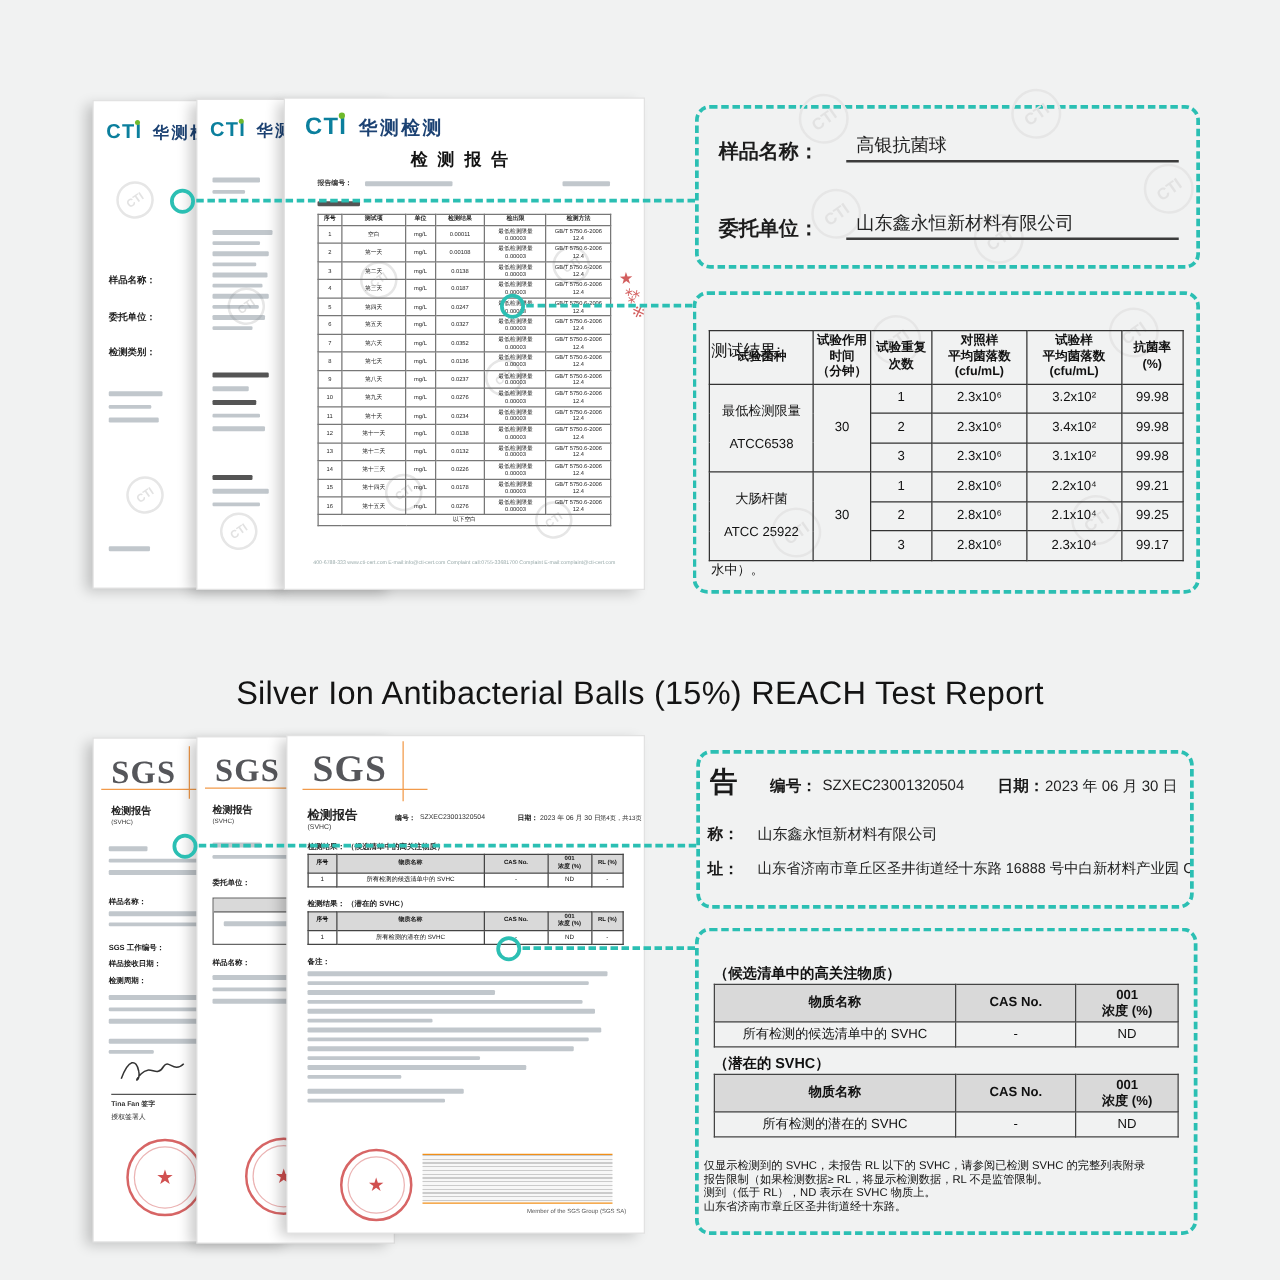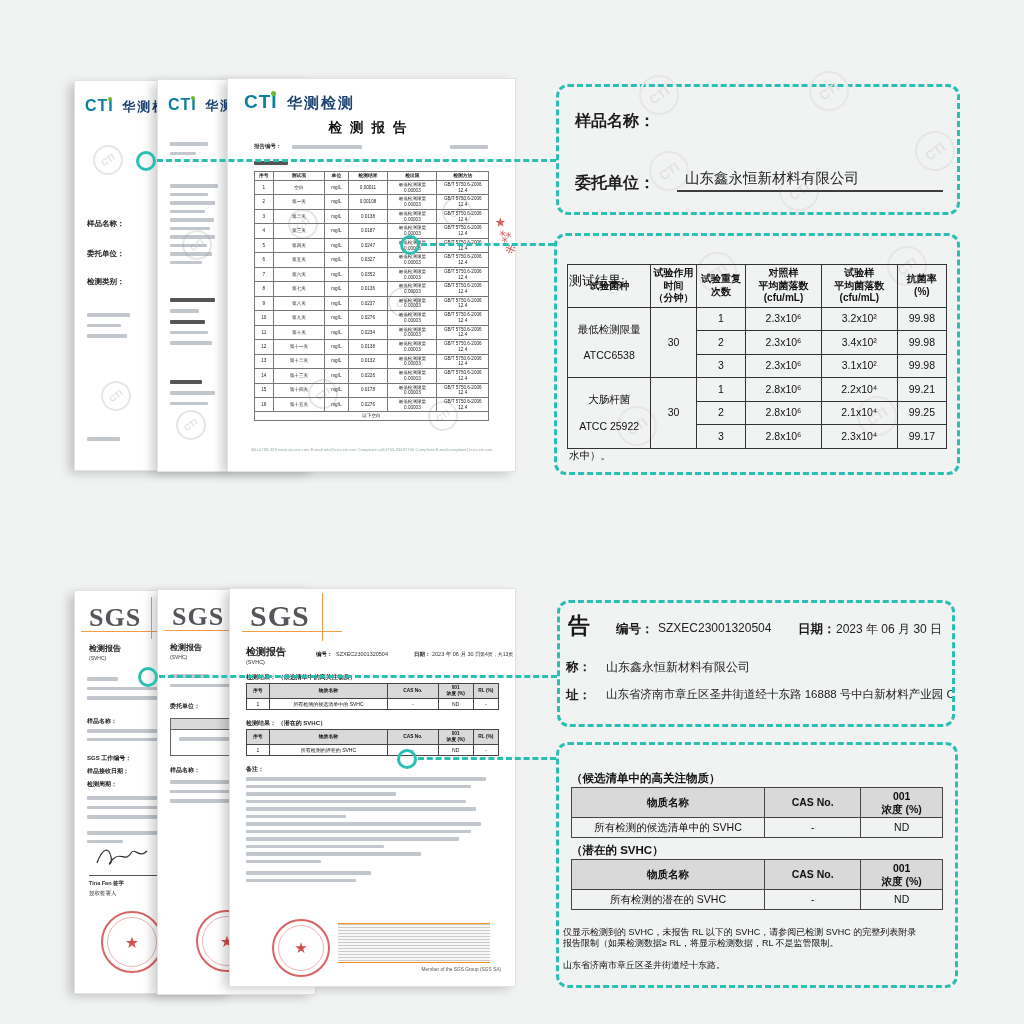--- a/index.html
+++ b/index.html
@@ -387,20 +387,21 @@
   <div class="anchor" style="left:400px;top:235px;"></div>
   <div class="dash" style="left:421px;top:243px;width:133px;"></div>
 
   <div class="callout" style="left:556px;top:84px;width:398px;height:125px;">
     <i class="wm" style="left:80px;top:-12px;">CTI</i>
     <i class="wm" style="left:250px;top:-16px;">CTI</i>
     <i class="wm" style="left:356px;top:44px;">CTI</i>
     <i class="wm" style="left:90px;top:64px;">CTI</i>
     <i class="wm" style="left:220px;top:84px;">CTI</i>
     <div class="c1-label" style="left:16px;top:24px;">样品名称：</div>
+    <div class="c1-val" style="left:118px;top:20px;width:258px;">高银抗菌球</div>
     <div class="c1-label" style="left:16px;top:86px;">委托单位：</div>
     <div class="c1-val" style="left:118px;top:82px;width:258px;">山东鑫永恒新材料有限公司</div>
   </div>
 
   <div class="callout" style="left:554px;top:233px;width:400px;height:236px;">
     <i class="wm" style="left:140px;top:16px;">CTI</i>
     <i class="wm" style="left:330px;top:10px;">CTI</i>
     <i class="wm" style="left:60px;top:170px;">CTI</i>
     <i class="wm" style="left:300px;top:160px;">CTI</i>
     <div class="result-heading" style="left:12px;top:8px;">测试结果:</div>
@@ -476,20 +477,21 @@
           <td>3</td>
           <td>2.8x10⁶</td>
           <td>2.3x10⁴</td>
           <td>99.17</td>
         </tr>
       </tbody>
     </table>
     <div class="notetext" style="left:12px;top:213px;">水中）。</div>
   </div>
 
+  <div class="title" style="top:539px;">Silver Ion Antibacterial Balls (15%) REACH Test Report</div>
 
   <div class="page" style="left:75px;top:591px;width:157px;height:402px;z-index:1;">
     <div class="sgs-logo" style="left:14px;top:12px;">
       <span class="sgs-text">SGS</span>
       <span class="h"></span>
       <span class="v"></span>
     </div>
     <div class="microlabel" style="left:14px;top:52px;font-size:8px;">检测报告</div>
     <div class="microtext" style="left:14px;top:64px;font-size:5px;">(SVHC)</div>
     <div class="bars g6" style="left:12px;top:86px;width:130px;">
@@ -725,16 +727,17 @@
       <tbody>
         <tr>
           <td>所有检测的潜在的 SVHC</td>
           <td>-</td>
           <td>ND</td>
         </tr>
       </tbody>
     </table>
     <div class="svhc-note" style="left:4px;top:193px;">报告限制（如果检测数据≥ RL，将显示检测数据，RL 不是监管限制。</div>
     <div class="svhc-note" style="left:4px;top:182px;">仅显示检测到的 SVHC，未报告 RL 以下的 SVHC，请参阅已检测 SVHC 的完整列表附录</div>
+    <div class="svhc-note" style="left:4px;top:204px;">测到（低于 RL），ND 表示在 SVHC 物质上。</div>
     <div class="svhc-note" style="left:4px;top:215px;">山东省济南市章丘区圣井街道经十东路。</div>
   </div>
 
 </div>
 
 </body></html>

